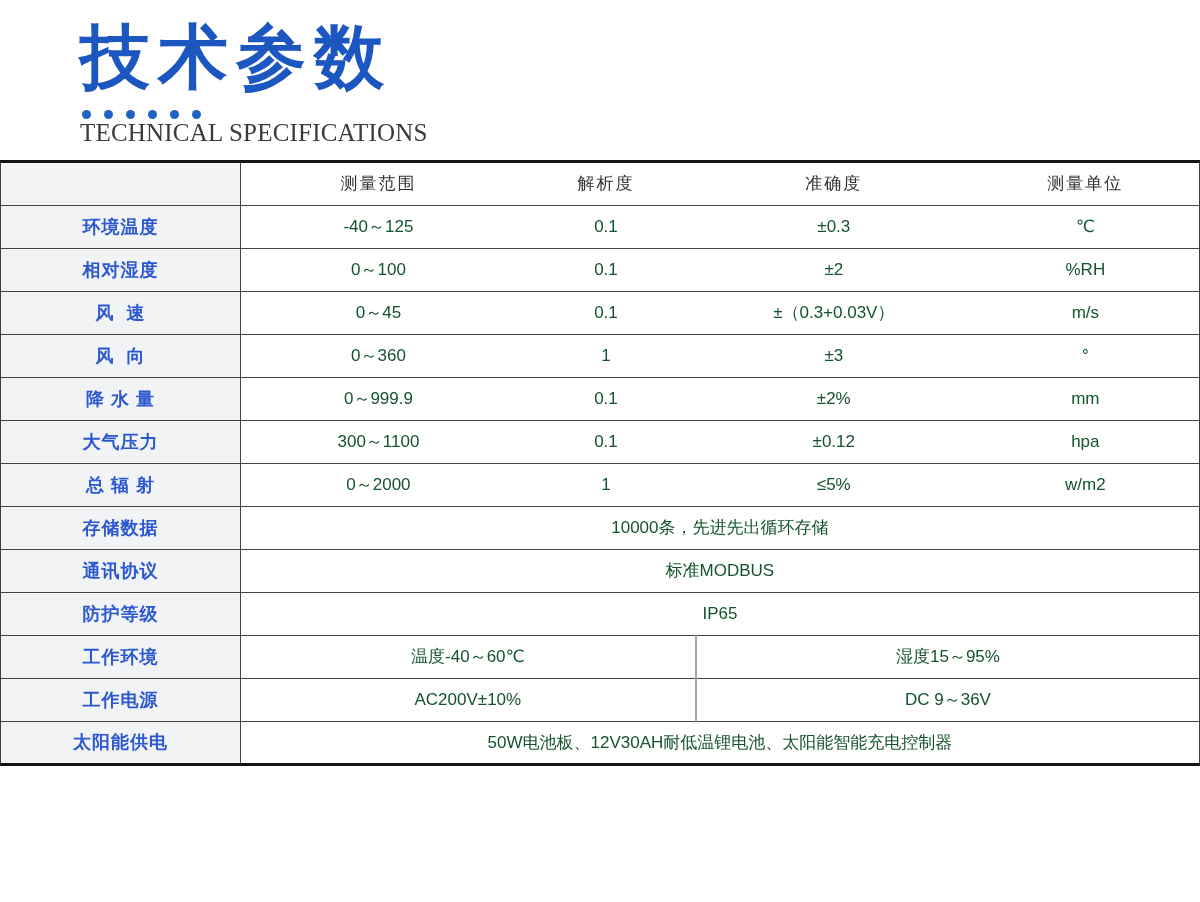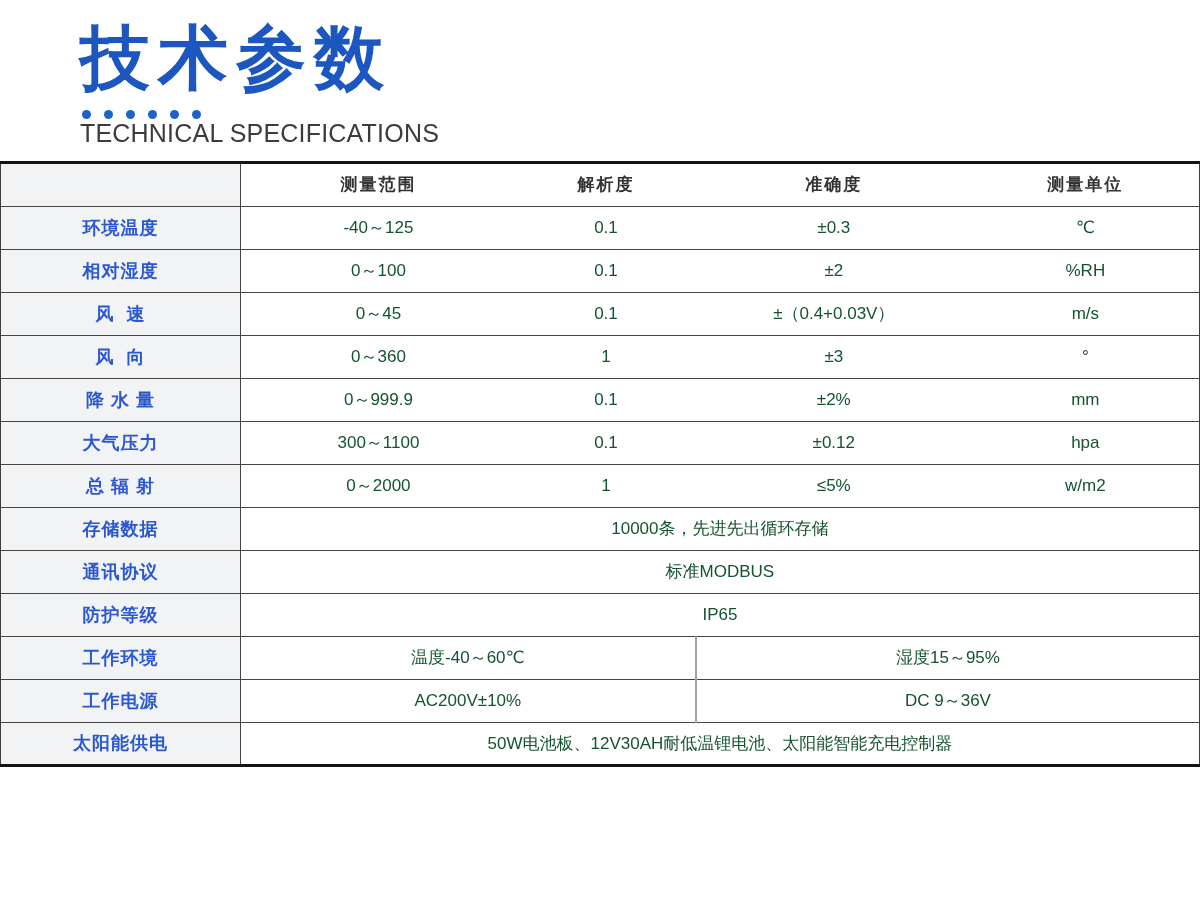--- a/index.html
+++ b/index.html
@@ -10,20 +10,21 @@
   }
   .page {
     width: 1200px;
     height: 902px;
     background: #ffffff;
     overflow: hidden;
     box-sizing: border-box;
   }
   .page-header {
     padding: 22px 12px 0 80px;
+    font-family: Liberation Serif, serif;
   }
   .page-title {
     margin: 0;
     font-size: 70px;
     line-height: 1.04;
     font-weight: bold;
     color: var(--title-blue, #1c56c0);
     letter-spacing: 8px;
   }
   .dots {
@@ -57,21 +58,21 @@
   table.specs tbody tr { height: 43px; }
   table.specs tr { border-bottom: 1px solid #454545; }
   table.specs th, table.specs td {
     padding: 0 4px;
     text-align: center;
     vertical-align: middle;
     overflow: hidden;
   }
   table.specs th {
     font-size: 17px;
-    font-weight: bold;
+    font-weight: normal;
     color: #333333;
     letter-spacing: 2px;
   }
   table.specs td {
     font-size: 17px;
     color: #14532d;
   }
   .rowhead {
     background: var(--header-bg, #f2f3f5);
     color: var(--label-blue, #2b58d0) !important;
@@ -131,21 +132,21 @@
           <td class="rowhead">相对湿度</td>
           <td>0～100</td>
           <td>0.1</td>
           <td>±2</td>
           <td>%RH</td>
         </tr>
         <tr>
           <td class="rowhead">风  速</td>
           <td>0～45</td>
           <td>0.1</td>
-          <td>±（0.4+0.03V）</td>
+          <td>±（0.3+0.03V）</td>
           <td>m/s</td>
         </tr>
         <tr>
           <td class="rowhead">风  向</td>
           <td>0～360</td>
           <td>1</td>
           <td>±3</td>
           <td>°</td>
         </tr>
         <tr>

